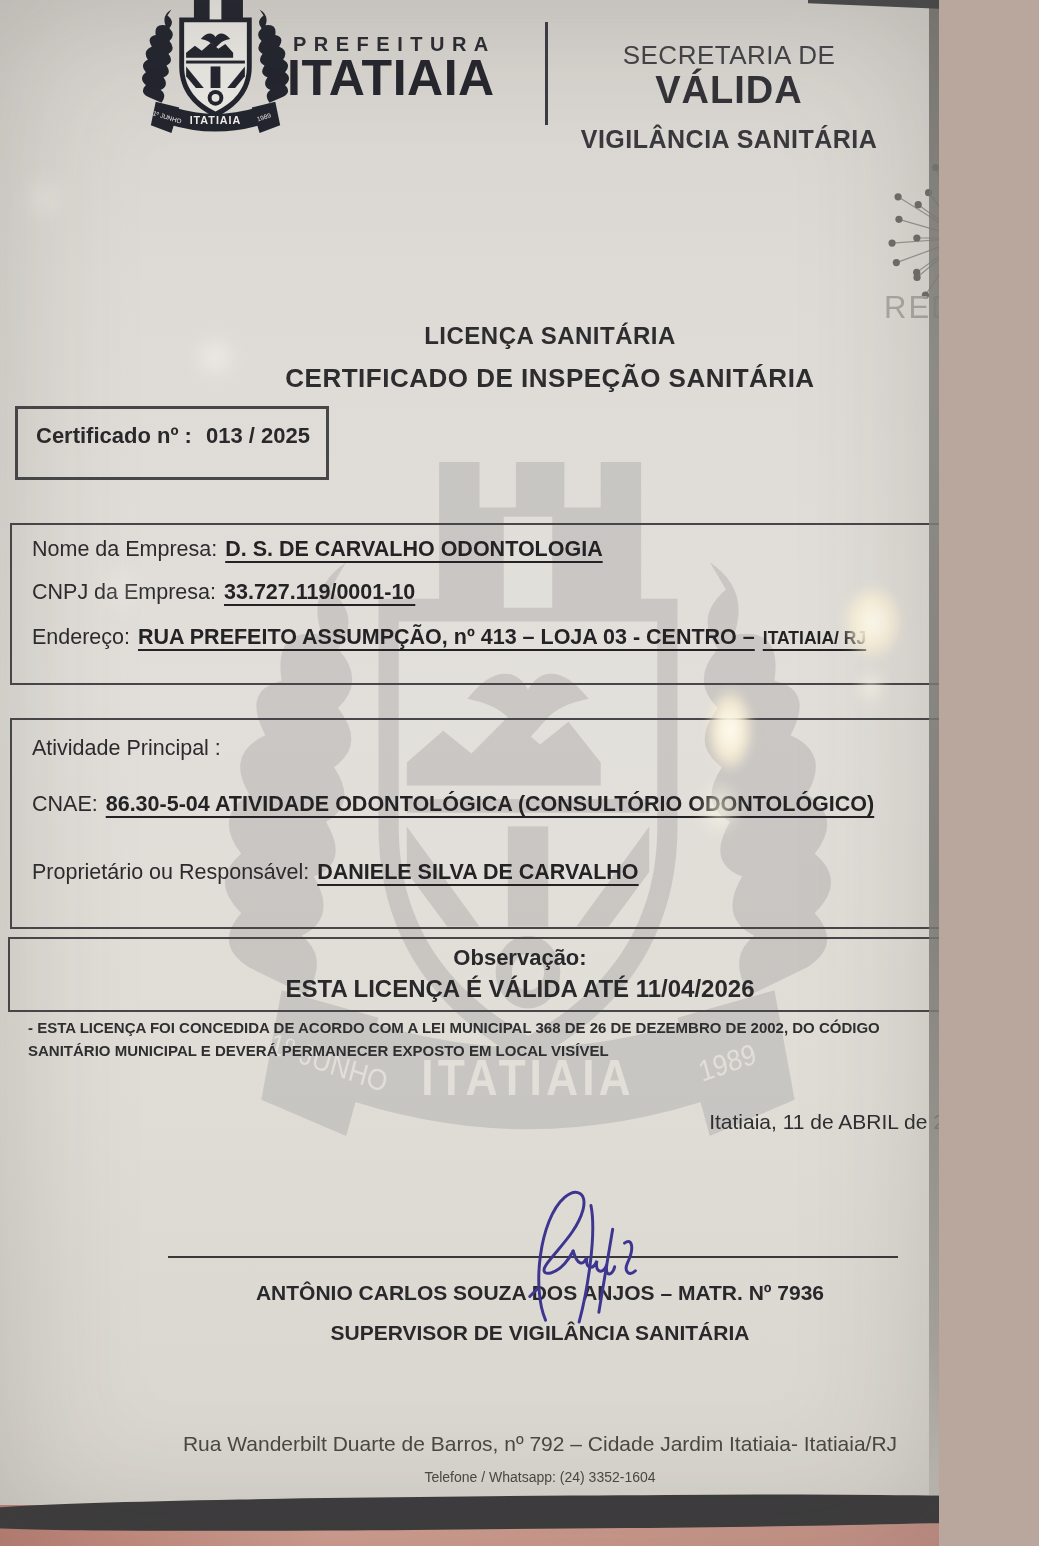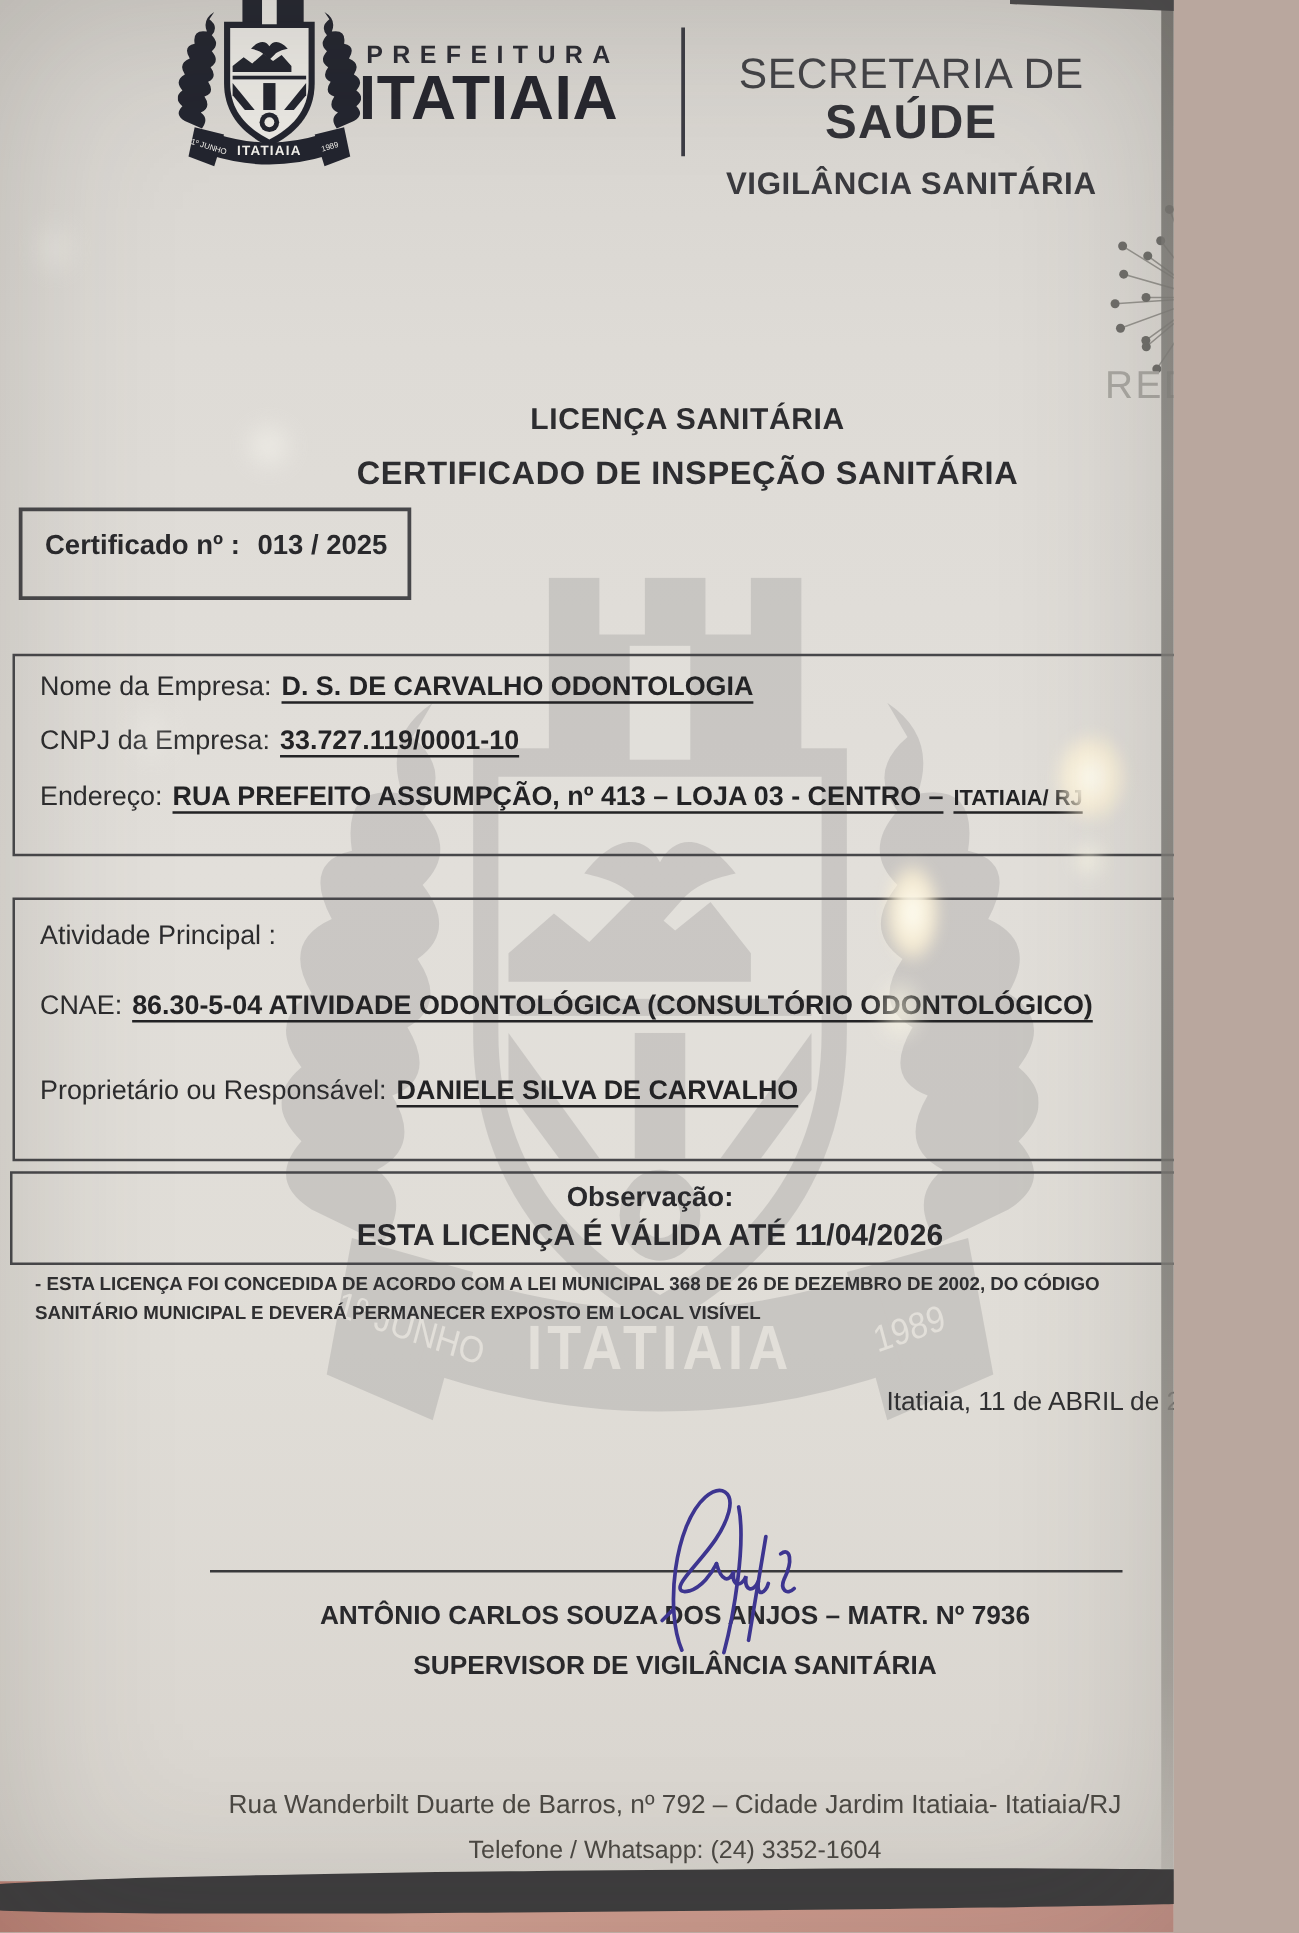--- a/index.html
+++ b/index.html
@@ -10,21 +10,21 @@
     color:#2b2b2e;
   }
   .vignette{position:absolute;inset:0;box-shadow:inset 0 0 140px rgba(70,62,55,.22);pointer-events:none;z-index:40;}
   svg.defs{position:absolute;width:0;height:0;}
   
   .crest{position:absolute;left:142px;top:-12px;width:147px;height:152px;z-index:5;}
   .pref-top{position:absolute;left:293px;top:33px;font-size:20px;font-weight:700;letter-spacing:7.5px;color:#2c2c34;z-index:5;}
   .pref-name{position:absolute;left:287px;top:49px;font-size:50px;font-weight:900;letter-spacing:.5px;color:#26262e;z-index:5;}
   .hdr-divider{position:absolute;left:545px;top:22px;width:3px;height:103px;background:#3c3c44;z-index:5;}
   .sec-block{position:absolute;left:578px;top:40px;width:302px;text-align:center;z-index:5;}
-  .sec-1{font-size:34px;font-weight:400;color:#434347;letter-spacing:.5px;}
+  .sec-1{font-size:26px;font-weight:400;color:#434347;letter-spacing:.5px;}
   .sec-2{font-size:38px;font-weight:800;color:#333338;margin-top:-2px;letter-spacing:1px;}
   .sec-3{font-size:25px;font-weight:700;color:#3a3a3e;margin-top:13px;letter-spacing:.5px;}
   
   .starburst{position:absolute;left:880px;top:158px;width:170px;height:152px;z-index:5;}
   .redesim-text{position:absolute;left:884px;top:290px;font-size:31px;letter-spacing:2px;z-index:5;white-space:nowrap;}
   .redesim-text .rede{color:#aaa8a3;font-weight:400;}
   .redesim-text .sim{color:#83817d;font-weight:800;font-style:italic;}
   
   .watermark{position:absolute;left:225px;top:462px;width:606px;height:706px;opacity:.12;z-index:1;}
   
@@ -50,21 +50,21 @@
   
   .date-line{position:absolute;left:560px;top:1110px;width:420px;text-align:right;font-size:21px;color:#2f2f31;z-index:5;}
   .sig-line{position:absolute;left:168px;top:1256px;width:730px;height:2px;background:#39393b;z-index:5;}
   .signature{position:absolute;left:512px;top:1172px;width:150px;height:158px;z-index:6;}
   .signer-wrap{position:absolute;left:50px;top:1281px;width:980px;text-align:center;z-index:5;}
   .signer-name{font-size:21px;font-weight:700;color:#29292c;}
   .signer-title{font-size:21px;font-weight:700;color:#29292c;margin-top:16px;}
   
   .footer-wrap{position:absolute;left:40px;top:1432px;width:1000px;text-align:center;z-index:5;color:#4b4843;}
   .footer-1{font-size:21px;}
-  .footer-2{font-size:20px;margin-top:13px;}
+  .footer-2{font-size:14px;margin-top:13px;}
   
   .right-band{position:absolute;right:0;top:0;width:10px;height:1495px;z-index:30;
     background:linear-gradient(180deg,#6f6d69 0%,#8a8884 25%,#7c7a76 60%,#a7a39d 90%,#c4c0ba 100%);opacity:.85;}
   .top-wedge{position:absolute;left:808px;top:0;width:231px;height:13px;background:#4b4a4c;z-index:31;
     clip-path:polygon(0 0,100% 0,100% 100%,0 25%);}
   .pink-base{position:absolute;left:0;top:1505px;width:100%;height:41px;z-index:32;
     background:linear-gradient(90deg,#c28579 0%,#d5a294 35%,#d09c8f 65%,#c9948a 100%);}
   .bottom-strip{position:absolute;left:-16px;top:1496px;width:1072px;height:33px;background:#3d3c3e;z-index:33;
     transform:rotate(-0.5deg);border-radius:45% 45% 40% 40% / 9px 9px 7px 7px;}
   .glare{position:absolute;border-radius:50%;pointer-events:none;z-index:20;}
@@ -126,21 +126,21 @@
   </svg>
 
   <svg class="crest" viewBox="0 0 150 155">
     <use href="#emblem" xlink:href="#emblem"></use>
   </svg>
   <div class="pref-top">PREFEITURA</div>
   <div class="pref-name">ITATIAIA</div>
   <div class="hdr-divider"></div>
   <div class="sec-block">
     <div class="sec-1">SECRETARIA DE</div>
-    <div class="sec-2">SAÚDE</div>
+    <div class="sec-2">VÁLIDA</div>
     <div class="sec-3">VIGILÂNCIA SANITÁRIA</div>
   </div>
 
   <svg id="starburst" class="starburst" viewBox="0 0 170 152">
       <line x1="84" y1="80" x2="130" y2="80" stroke="#96948f" stroke-width="1.2"></line>
       <circle cx="130" cy="80" r="3.6" fill="#6f6e6a"></circle>
       <line x1="84" y1="80" x2="148.32196532733334" y2="98.44402676055087" stroke="#96948f" stroke-width="1.2"></line>
       <circle cx="148.32196532733334" cy="98.44402676055087" r="3.6" fill="#6f6e6a"></circle>
       <line x1="84" y1="80" x2="150.04074485305526" y2="121.2668374359379" stroke="#96948f" stroke-width="1.2"></line>
       <circle cx="150.04074485305526" cy="121.2668374359379" r="3.6" fill="#6f6e6a"></circle>

